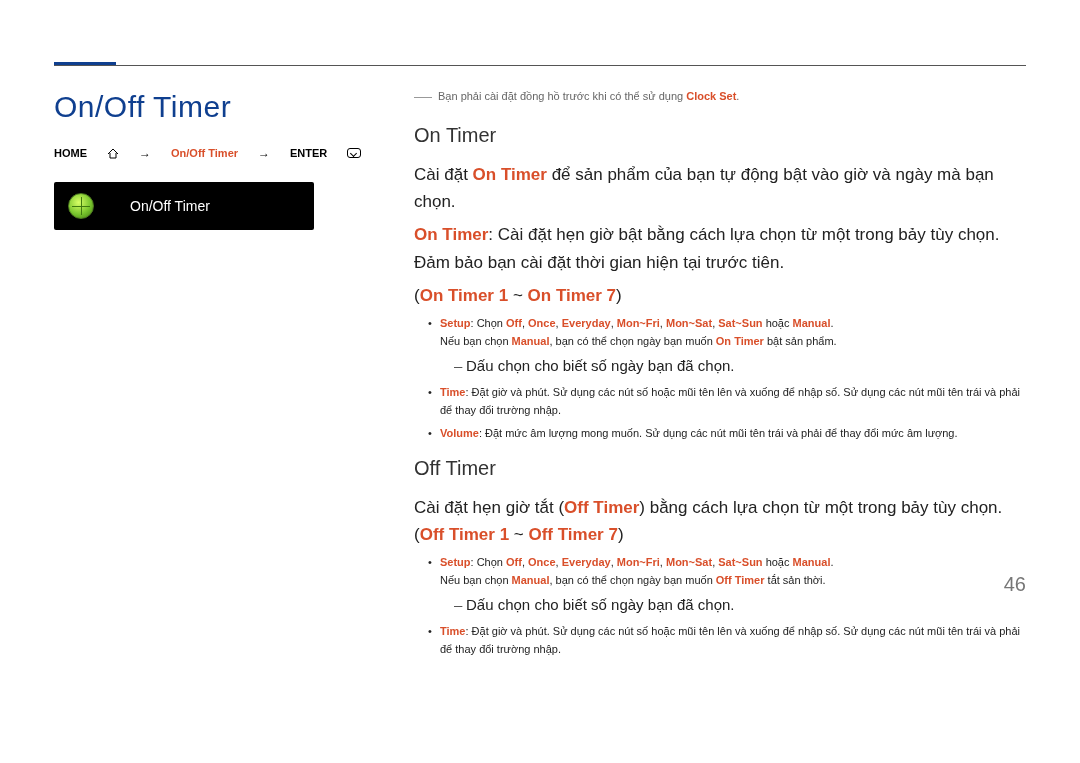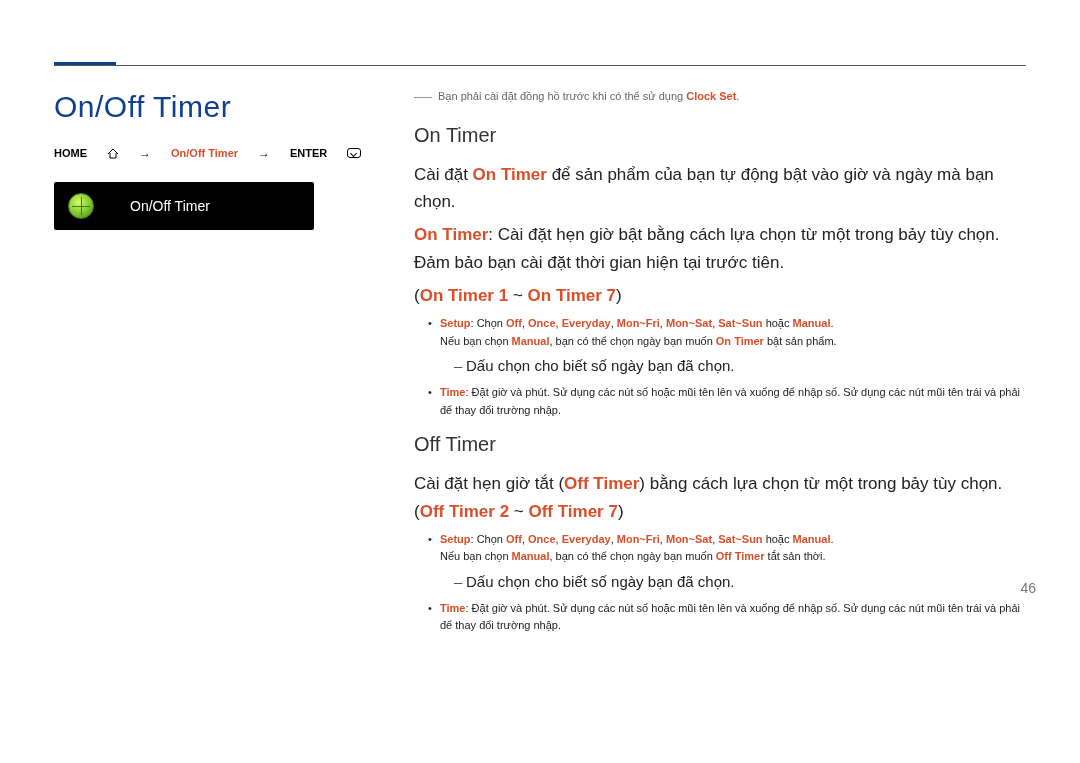--- a/index.html
+++ b/index.html
@@ -29,21 +29,21 @@
   .right-note .hl { color: #d94f2a; }
   .section-h { font-size: 20px; font-weight: 400; color: #333; margin-bottom: 14px; }
   .body-text { font-size: 17px; line-height: 1.6; color: #222; margin-bottom: 6px; }
   .hl { color: #d94f2a; font-weight: 700; }
   ul.bul { list-style: none; margin: 4px 0 14px 14px; }
   ul.bul > li { position: relative; padding-left: 12px; font-size: 11px; line-height: 1.6; margin-bottom: 6px; }
   ul.bul > li::before { content: "•"; position: absolute; left: 0; top: 0; color: #222; }
   ul.sub { list-style: none; margin: 4px 0 0 14px; }
   ul.sub > li { position: relative; padding-left: 12px; font-size: 15px; line-height: 1.6; margin-bottom: 4px; color: #222; }
   ul.sub > li::before { content: "–"; position: absolute; left: 0; top: 0; color: #555; }
-  .page-num { position: absolute; right: 44px; bottom: 22px; font-size: 14px; color: #777; }
+  .page-num { position: absolute; right: 54px; bottom: 22px; font-size: 20px; color: #777; }
 </style>
 </head>
 <body>
 
 <div class="page">
   <div class="accent-bar"></div>
   <div class="top-rule"></div>
 
   <div class="content">
 
@@ -92,26 +92,29 @@
         <li>
           <span class="hl">Setup</span><span>: Chọn </span><span class="hl">Off</span>, <span class="hl">Once</span>, <span class="hl">Everyday</span>, <span class="hl">Mon~Fri</span>, <span class="hl">Mon~Sat</span>, <span class="hl">Sat~Sun</span><span> hoặc </span><span class="hl">Manual</span><span>.</span><br>
           <span>Nếu bạn chọn </span><span class="hl">Manual</span><span>, bạn có thể chọn ngày bạn muốn </span><span class="hl">On Timer</span><span> bật sản phẩm.</span>
           <ul class="sub">
             <li>Dấu chọn cho biết số ngày bạn đã chọn.</li>
           </ul>
         </li>
         <li>
           <span class="hl">Time</span><span>: Đặt giờ và phút. Sử dụng các nút số hoặc mũi tên lên và xuống để nhập số. Sử dụng các nút mũi tên trái và phải để thay đổi trường nhập.</span>
         </li>
+        <li>
+          <span class="hl">Volume</span><span>: Đặt mức âm lượng mong muốn. Sử dụng các nút mũi tên trái và phải để thay đổi mức âm lượng.</span>
+        </li>
       </ul>
 
       <h2 class="section-h">Off Timer</h2>
 
       <p class="body-text">
-        <span>Cài đặt hẹn giờ tắt (</span><span class="hl">Off Timer</span><span>) bằng cách lựa chọn từ một trong bảy tùy chọn. (</span><span class="hl">Off Timer 2</span><span> ~ </span><span class="hl">Off Timer 7</span><span>)</span>
+        <span>Cài đặt hẹn giờ tắt (</span><span class="hl">Off Timer</span><span>) bằng cách lựa chọn từ một trong bảy tùy chọn. (</span><span class="hl">Off Timer 1</span><span> ~ </span><span class="hl">Off Timer 7</span><span>)</span>
       </p>
 
       <ul class="bul">
         <li>
           <span class="hl">Setup</span><span>: Chọn </span><span class="hl">Off</span>, <span class="hl">Once</span>, <span class="hl">Everyday</span>, <span class="hl">Mon~Fri</span>, <span class="hl">Mon~Sat</span>, <span class="hl">Sat~Sun</span><span> hoặc </span><span class="hl">Manual</span><span>.</span><br>
           <span>Nếu bạn chọn </span><span class="hl">Manual</span><span>, bạn có thể chọn ngày bạn muốn </span><span class="hl">Off Timer</span><span> tắt sản thời.</span>
           <ul class="sub">
             <li>Dấu chọn cho biết số ngày bạn đã chọn.</li>
           </ul>
         </li>

